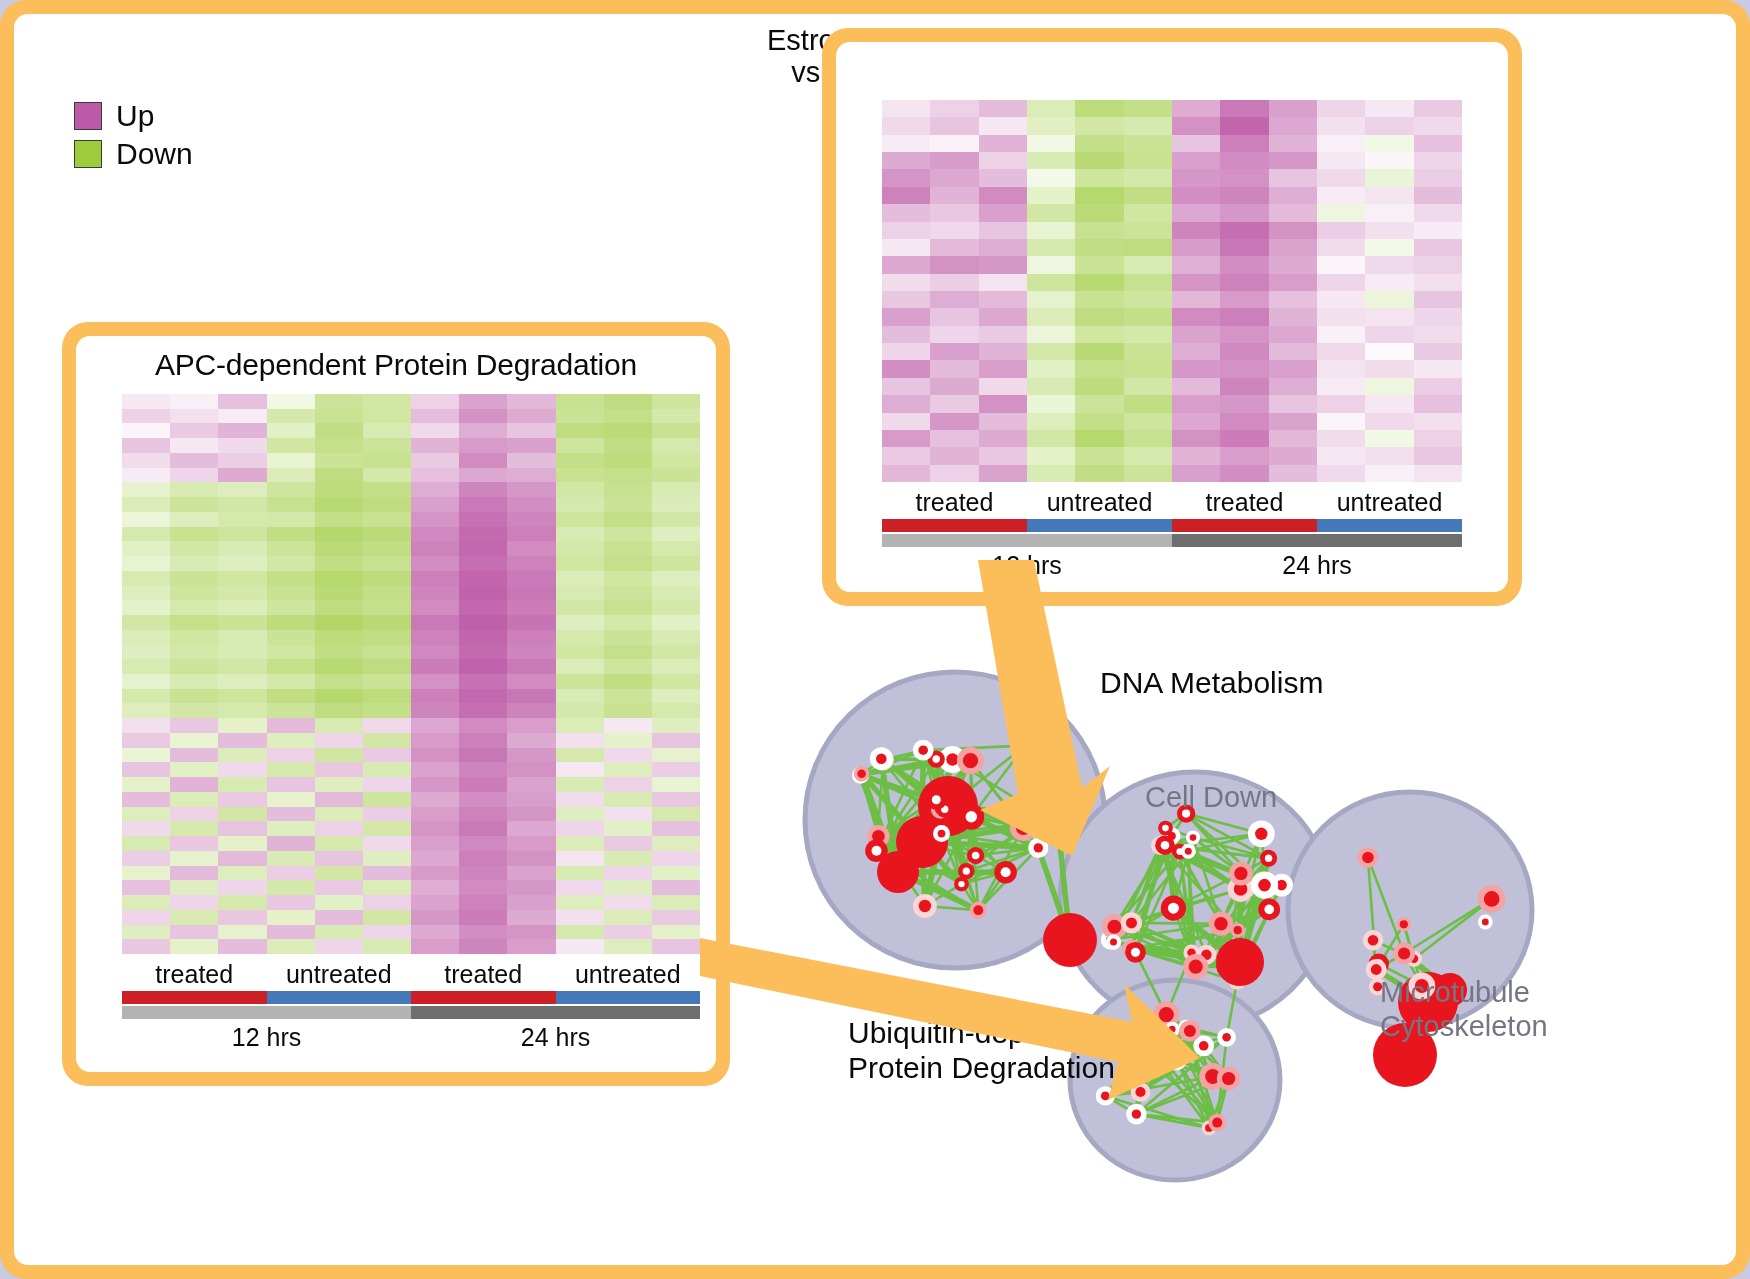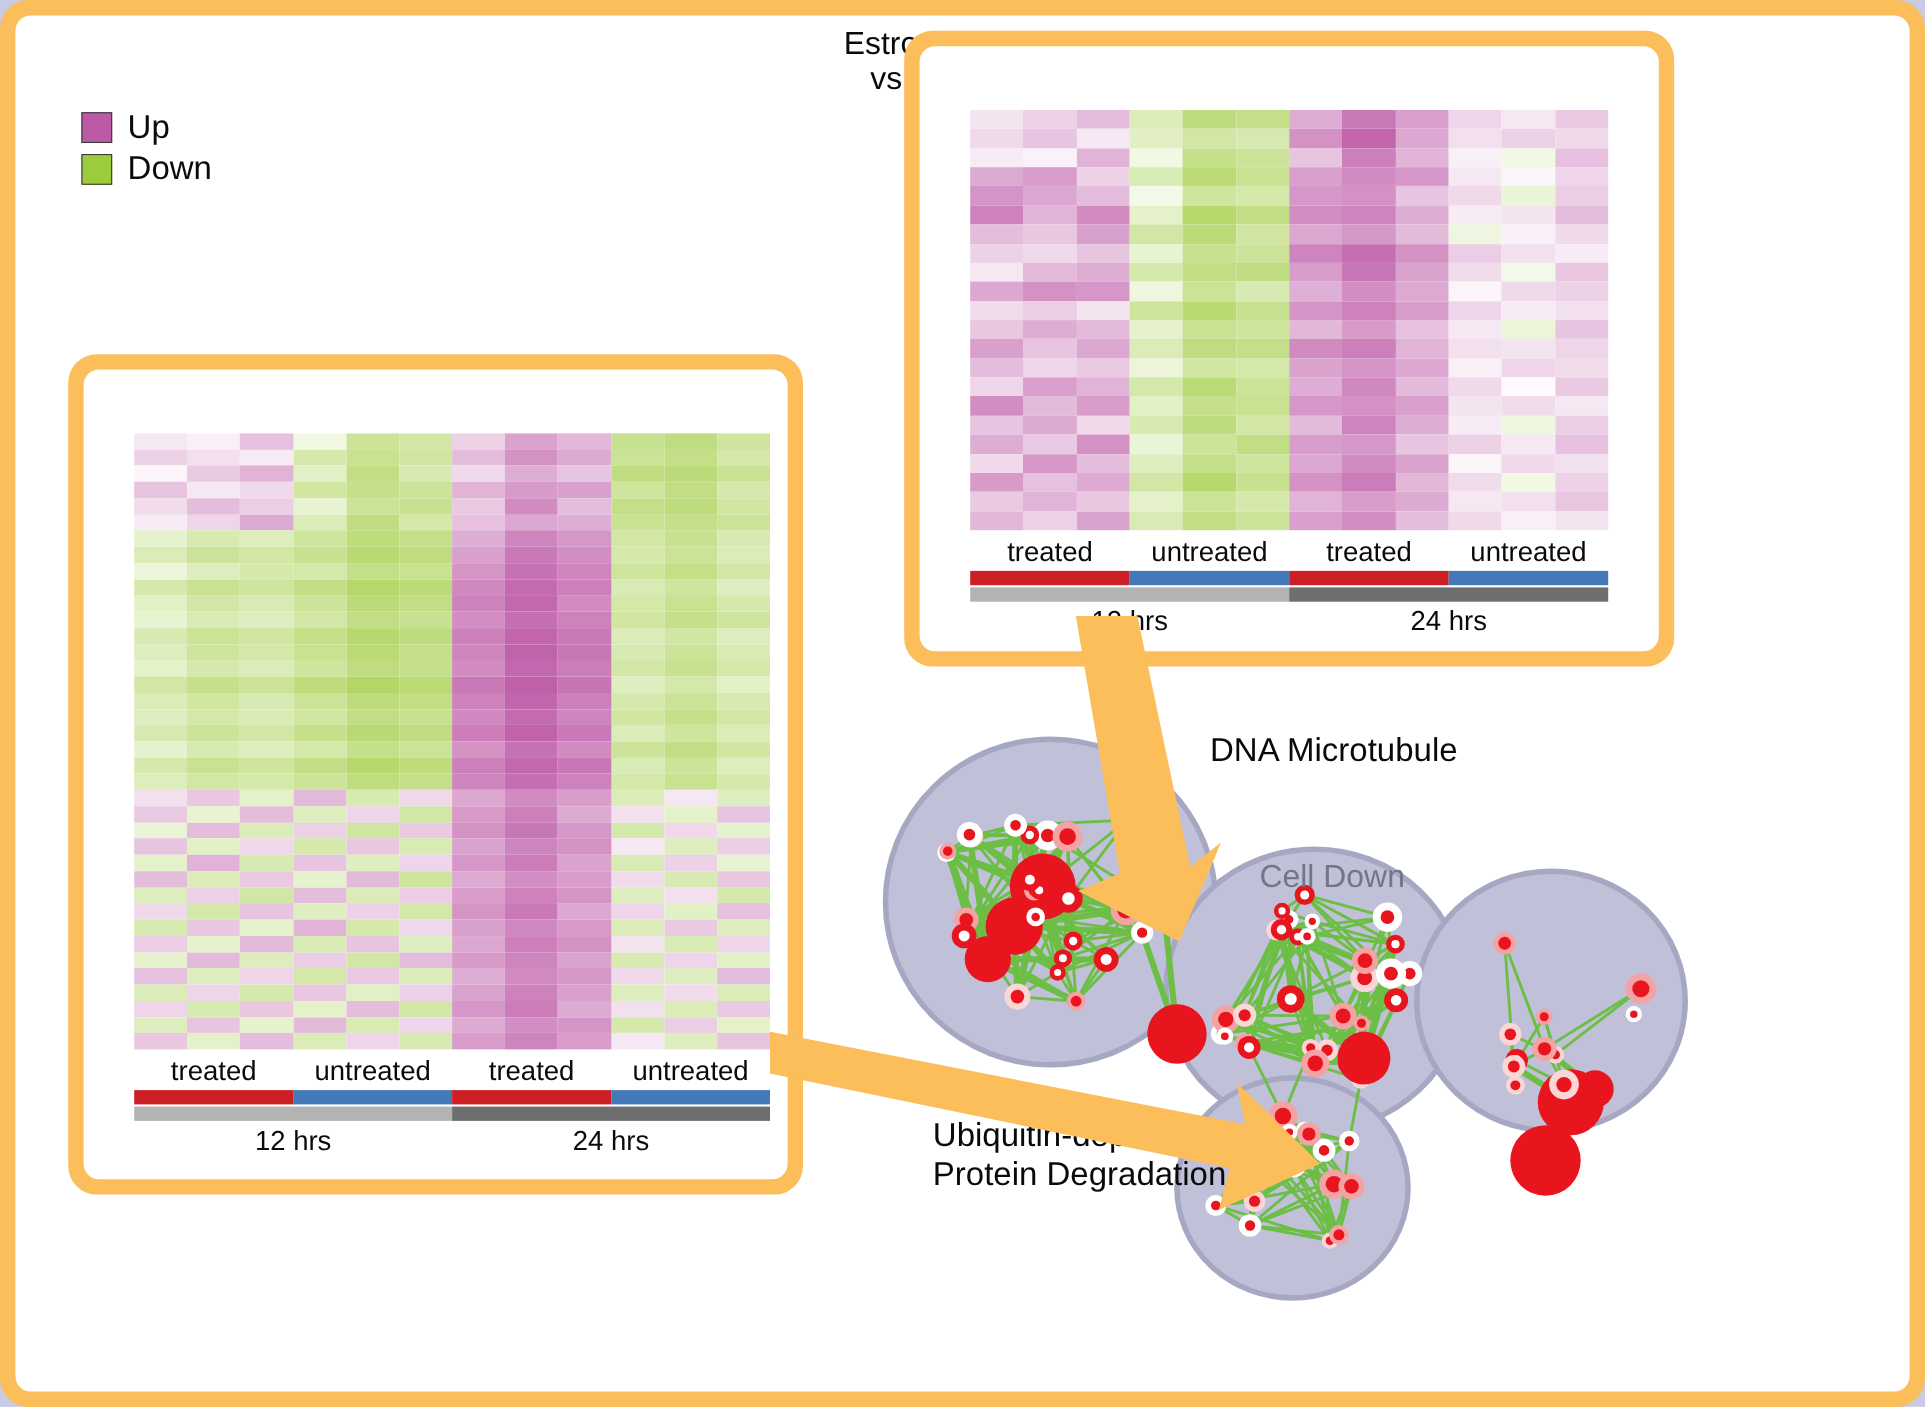--- a/index.html
+++ b/index.html
@@ -434,20 +434,21 @@
         <div class="time-labels">
           <span>12 hrs</span>
           <span>24 hrs</span>
         </div>
       </div>
     </div>
   </div>
 
   <div class="card" id="apc-card">
     <div class="card-inner">
+      <div class="panel-title">APC-dependent Protein Degradation</div>
       <div class="heat" id="apc-heat" style="left: 46px; top: 58px; width: 578px; height: 560px; grid-template-columns: repeat(12, 1fr); grid-template-rows: repeat(38, 1fr);">
           <div style="background:rgb(246,232,243)"></div>
           <div style="background:rgb(249,240,247)"></div>
           <div style="background:rgb(230,192,222)"></div>
           <div style="background:rgb(241,248,227)"></div>
           <div style="background:rgb(204,228,154)"></div>
           <div style="background:rgb(210,231,165)"></div>
           <div style="background:rgb(237,209,231)"></div>
           <div style="background:rgb(218,163,206)"></div>
           <div style="background:rgb(226,183,216)"></div>
@@ -1623,22 +1624,24 @@
             <circle cx="447.2" cy="512.6" r="5.0" fill="#e8151f"></circle>
           </g>
           <g>
             <circle cx="419.9" cy="420.9" r="10.7" fill="#f3a3a3"></circle>
             <circle cx="419.9" cy="420.9" r="6.0" fill="#e8151f"></circle>
           </g>
           <circle cx="300.0" cy="330.0" r="27" fill="#e8151f"></circle>
           <circle cx="470.0" cy="352.0" r="24" fill="#e8151f"></circle>
         </g>
     </svg>
-    <div class="net-label" id="lbl-dna">DNA Microtubule</div>
+    <div class="net-label" id="lbl-dna">DNA Metabolism</div>
     <div class="net-label" id="lbl-cc">Cell Down</div>
+    <div class="net-label" id="lbl-mt">Microtubule
+Cytoskeleton</div>
     <div class="net-label" id="lbl-ubq">Ubiquitin-dependent
 Protein Degradation</div>
   </div>
 
   <svg id="arrow-rf" viewBox="0 0 220 300">
     <path d="M18 0 L74 0 L122 228 L150 206 L112 296 L20 250 L58 234 Z" fill="#fbbe5a"></path>
   </svg>
   <svg id="arrow-apc" viewBox="0 0 560 220">
     <path d="M0 38 L432 122 L424 84 L500 158 L408 200 L418 162 L0 76 Z" fill="#fbbe5a"></path>
   </svg>

